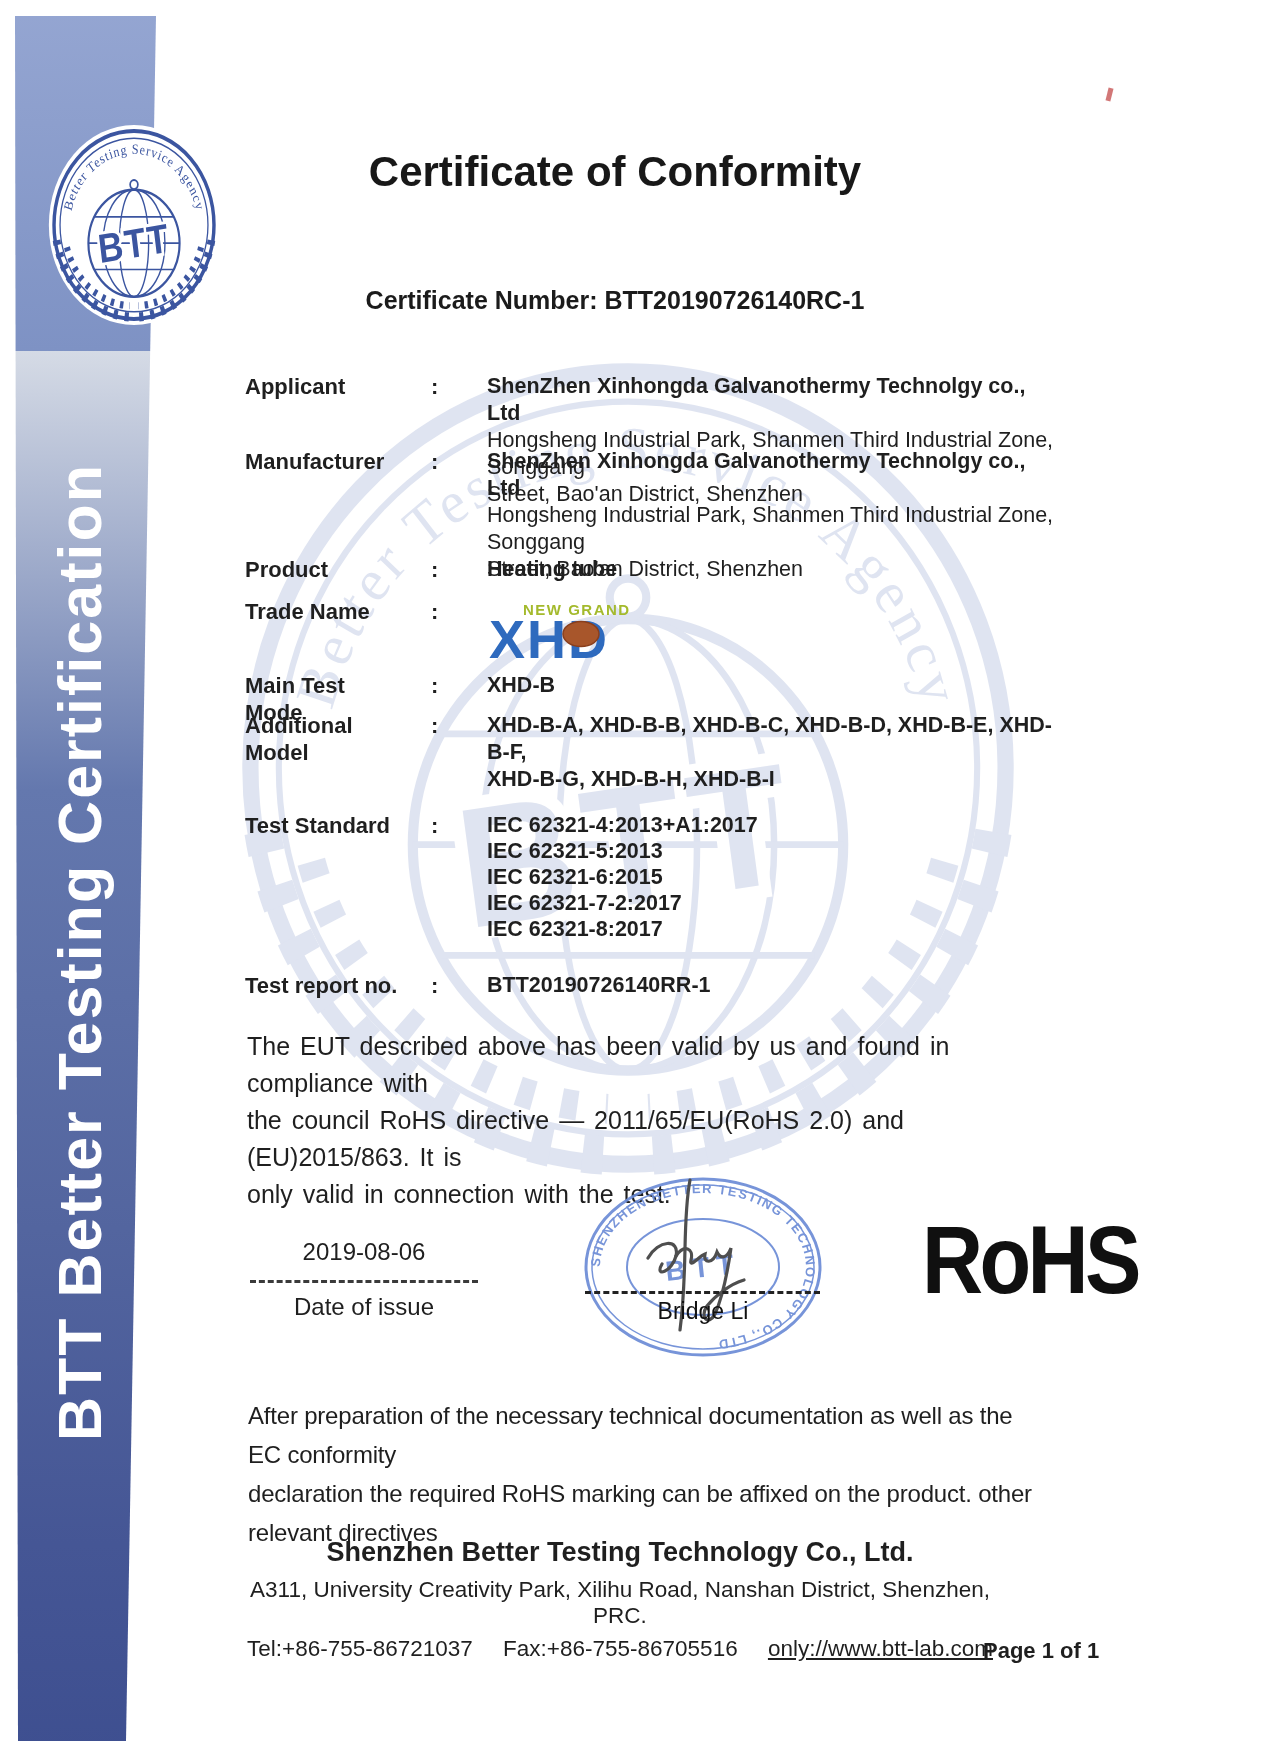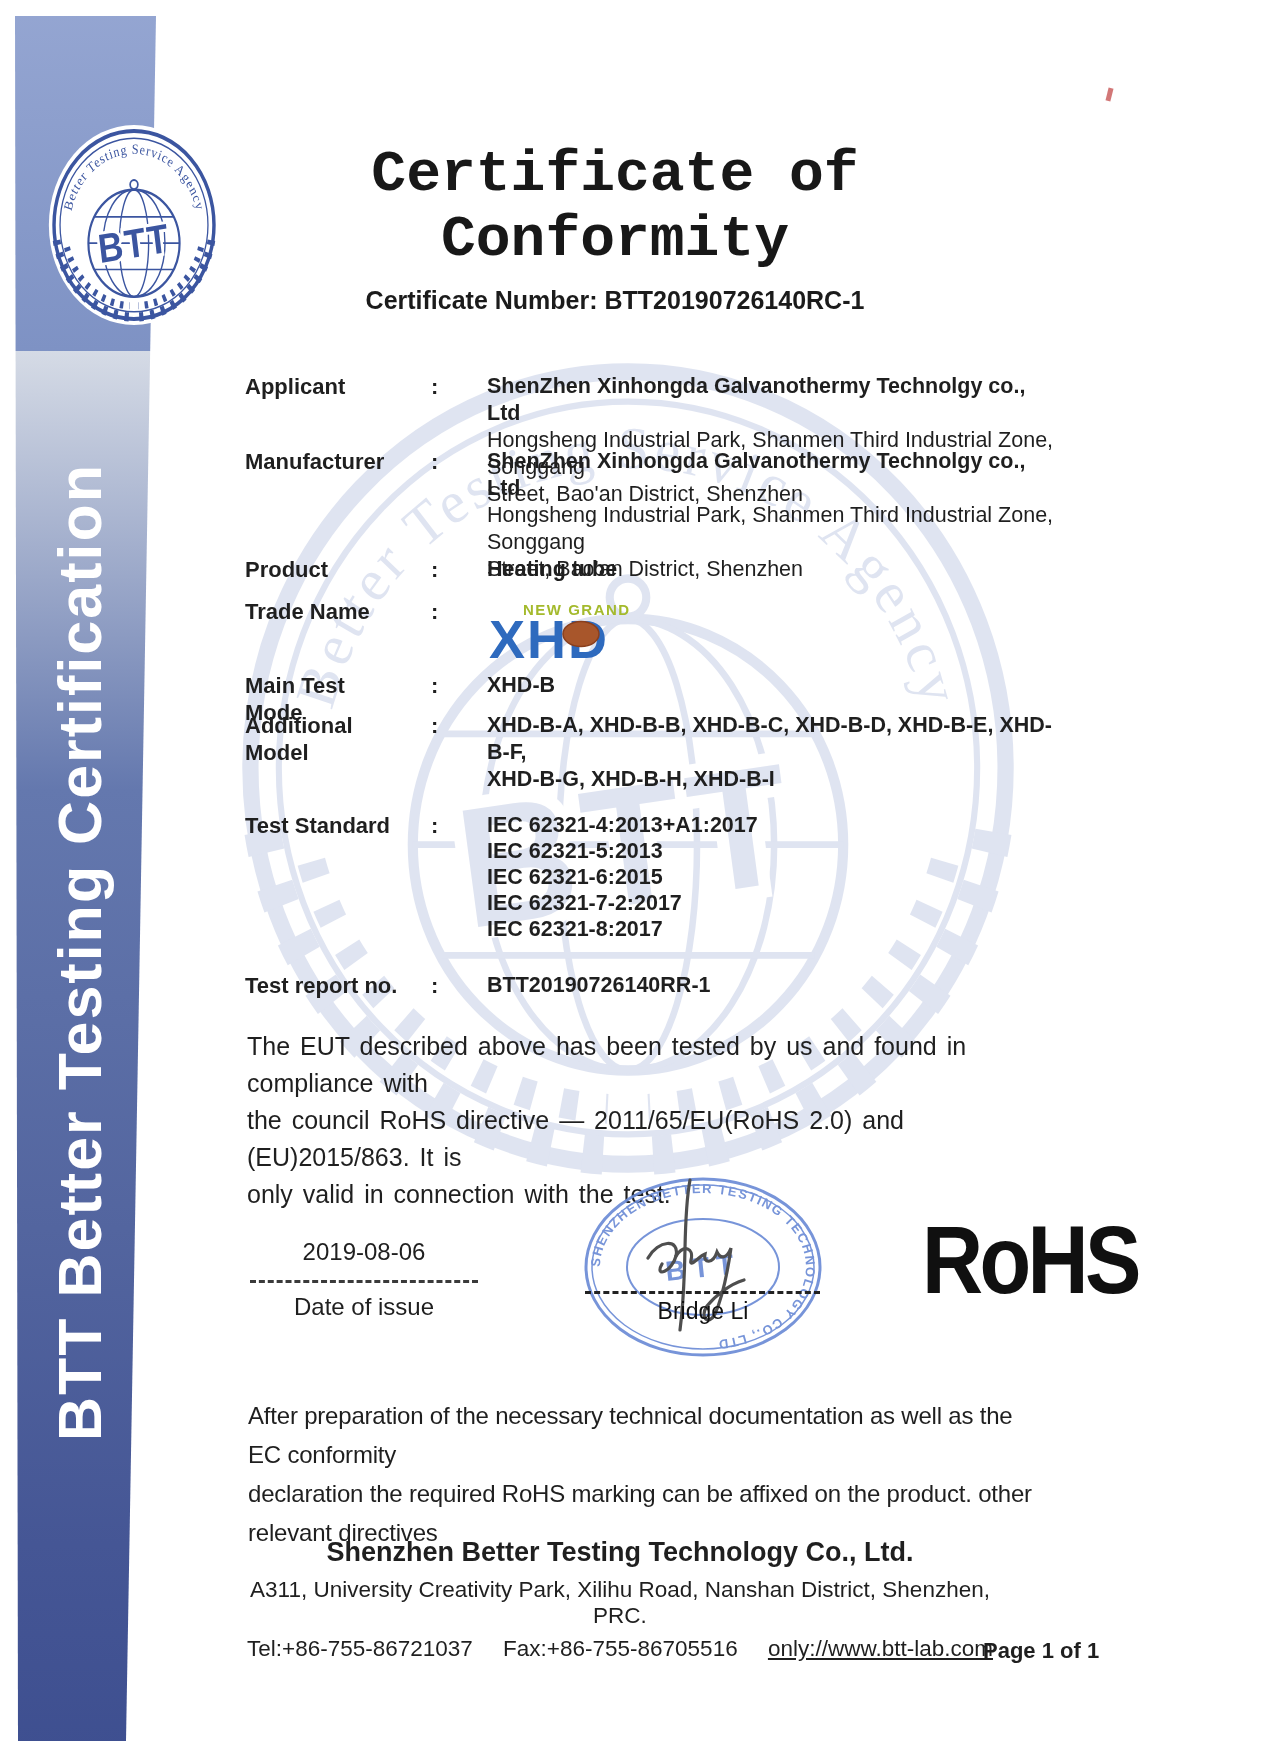--- a/index.html
+++ b/index.html
@@ -18,22 +18,22 @@
   .ribbon-text {
     position:absolute; white-space:nowrap; color:#ffffff; font-weight:700;
     font-size:61px; letter-spacing:2px;
     transform:translate(-50%,-50%) rotate(-90deg);
   }
   
   .logo-svg { position:absolute; left:48px; top:124px; color:#3b55a0; }
   .watermark-svg { position:absolute; left:222px; top:342px; color:#8195c8; opacity:0.25; }
   
   .title {
-    position:absolute; left:230px; top:142px; width:770px; text-align:center;
-    font-family:Liberation Mono, monospace; font-weight:700; font-size:58px; color:#181818;
+    position:absolute; left:230px; top:148px; width:770px; text-align:center;
+    font-family:Liberation Sans, sans-serif; font-weight:700; font-size:42px; color:#181818;
   }
   .cert-number {
     position:absolute; left:230px; top:286px; width:770px; text-align:center;
     font-weight:700; font-size:25px; color:#1b1b1b;
   }
   
   .frow { position:absolute; left:245px; width:810px; display:flex; align-items:flex-start;gap:24px; }
   .flabel { width:162px; font-weight:700; font-size:22px; line-height:27px; flex:0 0 auto; }
   .fcolon { width:32px; font-weight:700; font-size:22px; line-height:27px; flex:0 0 auto; }
   .fvalue { flex:1; font-size:21.5px; line-height:27px; }
@@ -184,21 +184,21 @@
     </div>
   </div>
 
   <div class="frow" style="top:972px">
     <div class="flabel">Test report no.</div>
     <div class="fcolon">:</div>
     <div class="fvalue b">BTT20190726140RR-1</div>
   </div>
 
   <div class="statement">
-    <div>The EUT described above has been tested by us and found in compliance with</div>
+    <div>The EUT described above has been valid by us and found in compliance with</div>
     <div>the council RoHS directive — 2011/65/EU(RoHS 2.0) and (EU)2015/863. It is</div>
     <div>only valid in connection with the test.</div>
   </div>
 
   <div class="date-block">
     <div>2019-08-06</div>
     <div class="date-line"></div>
     <div class="date-label">Date of issue</div>
   </div>
 

